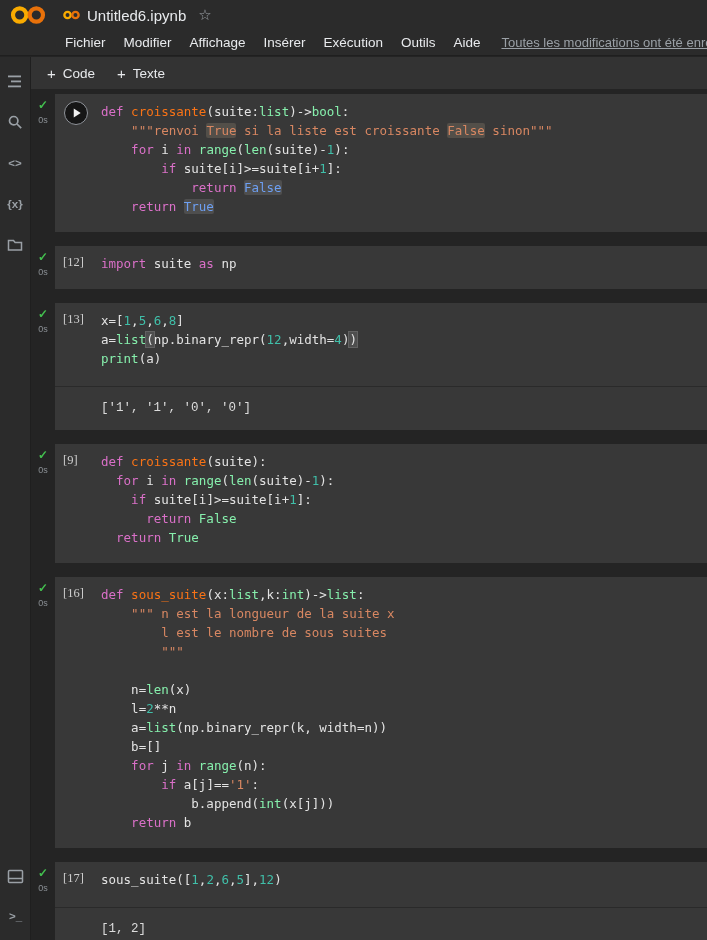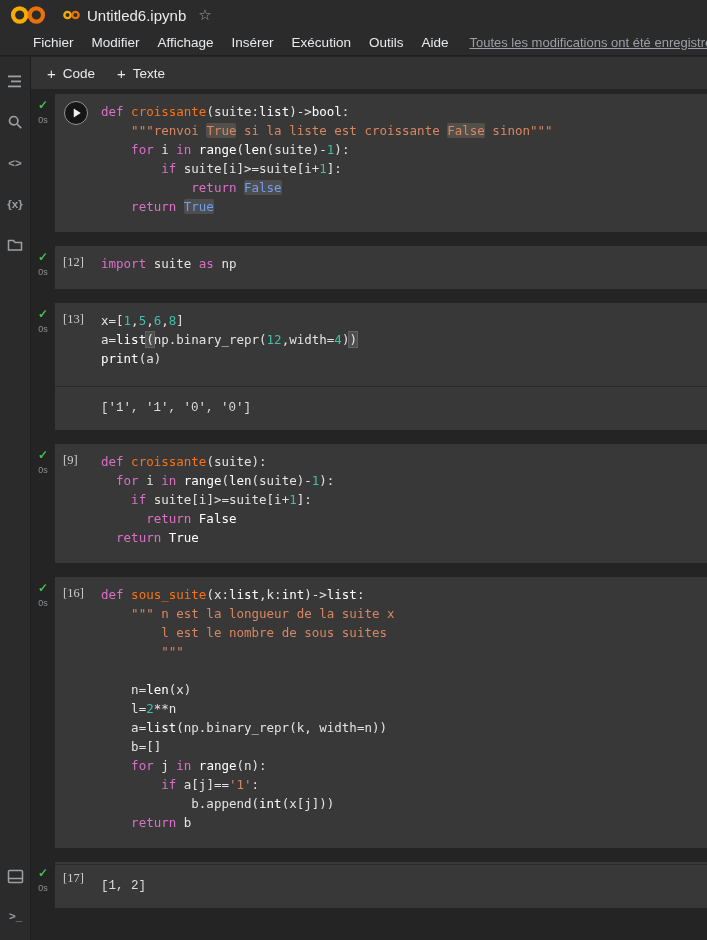--- a/index.html
+++ b/index.html
@@ -11,21 +11,21 @@
     -webkit-font-smoothing:antialiased;
   }
 
   
   .header { position:absolute; top:0; left:0; right:0; height:56px; background:#2b2b2b; z-index:5; border-bottom:1px solid #1f1f1f; }
   .titlebar { display:flex; align-items:center; height:30px; padding-left:8px; }
   .logo { display:flex; align-items:center; cursor:pointer; }
   .file-icon { margin-left:14px; display:flex; align-items:center; }
   .title { color:#e8eaed; font-size:15px; margin-left:6px; white-space:nowrap; }
   .star { color:#9aa0a6; font-size:15px; margin-left:12px; }
-  .menubar { display:flex; align-items:center; height:25px; padding-left:24px; white-space:nowrap; }
+  .menubar { display:flex; align-items:center; height:25px; padding-left:56px; white-space:nowrap; }
   .menu-item { color:#e8eaed; font-size:13.5px; padding:0 9px; cursor:pointer; }
   .save-status { color:#9aa0a6; font-size:13px; text-decoration:underline; margin-left:12px; white-space:nowrap; }
 
   
   .toolbar { position:absolute; top:57px; left:31px; right:0; height:32px; background:#333333; display:flex; align-items:center; padding-left:16px; gap:22px; z-index:4; }
   .tb-btn { display:flex; align-items:center; gap:7px; color:#e8eaed; font-size:13.5px; background:none; border:none; cursor:pointer; font-family:inherit; }
   .tb-plus { font-size:15px; color:#e8eaed; }
 
   
   .sidebar { position:absolute; top:57px; left:0; bottom:0; width:31px; background:#2b2b2b; border-right:1px solid #1f1f1f; z-index:4; }
@@ -46,21 +46,21 @@
   .code { padding:8px 8px 16px 46px; font-family:"DejaVu Sans Mono", monospace; font-size:12.5px; line-height:19px; white-space:pre; color:#e3e3e3; cursor:text; }
   .line { min-height:19px; }
   .output { border-top:1px solid #2a2a2a; margin-top:2px; padding:12px 8px 12px 46px; font-family:Liberation Mono, monospace; font-size:12.5px; line-height:19px; color:#dcdcdc; white-space:pre; }
 
   
   .t-p  { color:#e3e3e3; }
   .t-k  { color:#da70c8; }
   .t-d  { color:#f97316; }
   .t-s  { color:#d88762; }
   .t-n  { color:#40bfa9; }
-  .t-b  { color:#ffffff; }
+  .t-b  { color:#86efac; }
   .t-sh { color:#d88762; background:#534f49; border-radius:2px; }
   .t-bh { color:#6d9ff2; background:#4e4e4e; border-radius:2px; }
   .t-m  { color:#e3e3e3; background:#4e4e4e; outline:1px solid #626262; }
 </style>
 </head>
 <body>
 
 <div class="header">
   <div class="titlebar">
     <span class="logo">
@@ -192,17 +192,18 @@
           <div class="code"><div class="line"><span class="t-k">def</span><span class="t-p"> </span><span class="t-d">sous_suite</span><span class="t-p">(x:</span><span class="t-b">list</span><span class="t-p">,k:</span><span class="t-b">int</span><span class="t-p">)-&gt;</span><span class="t-b">list</span><span class="t-p">:</span></div><div class="line"><span class="t-p">    </span><span class="t-s">""" n est la longueur de la suite x</span></div><div class="line"><span class="t-p">        </span><span class="t-s">l est le nombre de sous suites</span></div><div class="line"><span class="t-p">        </span><span class="t-s">"""</span></div><div class="line">&nbsp;</div><div class="line"><span class="t-p">    n=</span><span class="t-b">len</span><span class="t-p">(x)</span></div><div class="line"><span class="t-p">    l=</span><span class="t-n">2</span><span class="t-p">**n</span></div><div class="line"><span class="t-p">    a=</span><span class="t-b">list</span><span class="t-p">(np.binary_repr(k, width=n))</span></div><div class="line"><span class="t-p">    b=[]</span></div><div class="line"><span class="t-p">    </span><span class="t-k">for</span><span class="t-p"> j </span><span class="t-k">in</span><span class="t-p"> </span><span class="t-b">range</span><span class="t-p">(n):</span></div><div class="line"><span class="t-p">        </span><span class="t-k">if</span><span class="t-p"> a[j]==</span><span class="t-s">'1'</span><span class="t-p">:</span></div><div class="line"><span class="t-p">            b.append(</span><span class="t-b">int</span><span class="t-p">(x[j]))</span></div><div class="line"><span class="t-p">    </span><span class="t-k">return</span><span class="t-p"> b</span></div></div>
         </div>
       </div>
       <div class="cell-row">
         <div class="gutter">
           <span class="check">✓</span>
           <span class="time">0s</span>
         </div>
         <div class="cell">
           <span class="exec-label">[17]</span>
+          <div class="code"><div class="line"><span class="t-p">sous_suite([</span><span class="t-n">1</span><span class="t-p">,</span><span class="t-n">2</span><span class="t-p">,</span><span class="t-n">6</span><span class="t-p">,</span><span class="t-n">5</span><span class="t-p">],</span><span class="t-n">12</span><span class="t-p">)</span></div></div>
           <div class="output">[1, 2]</div>
         </div>
       </div>
     </div>
 </div>
 
 </body></html>

